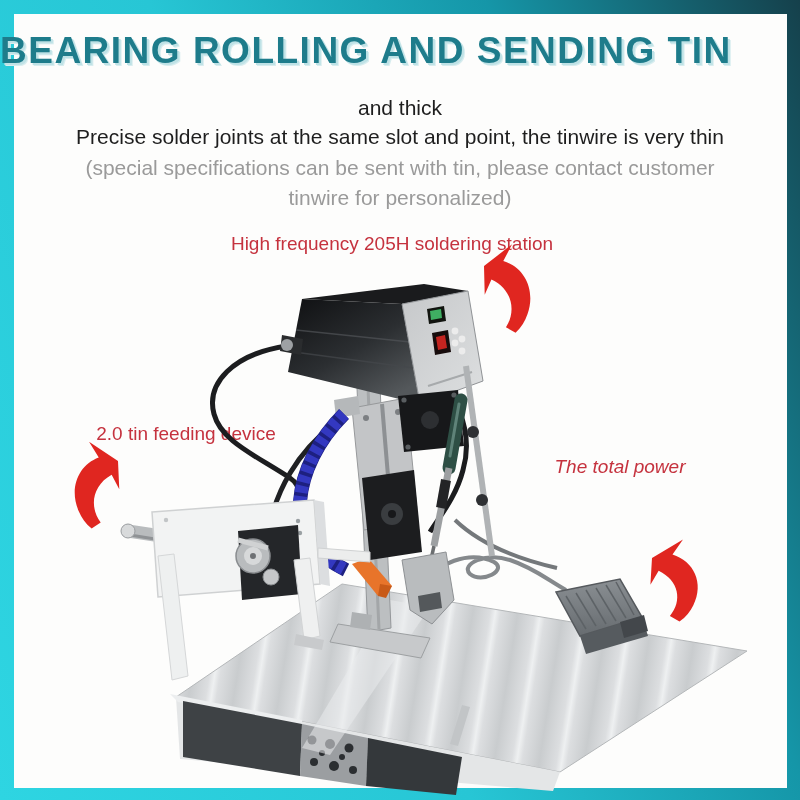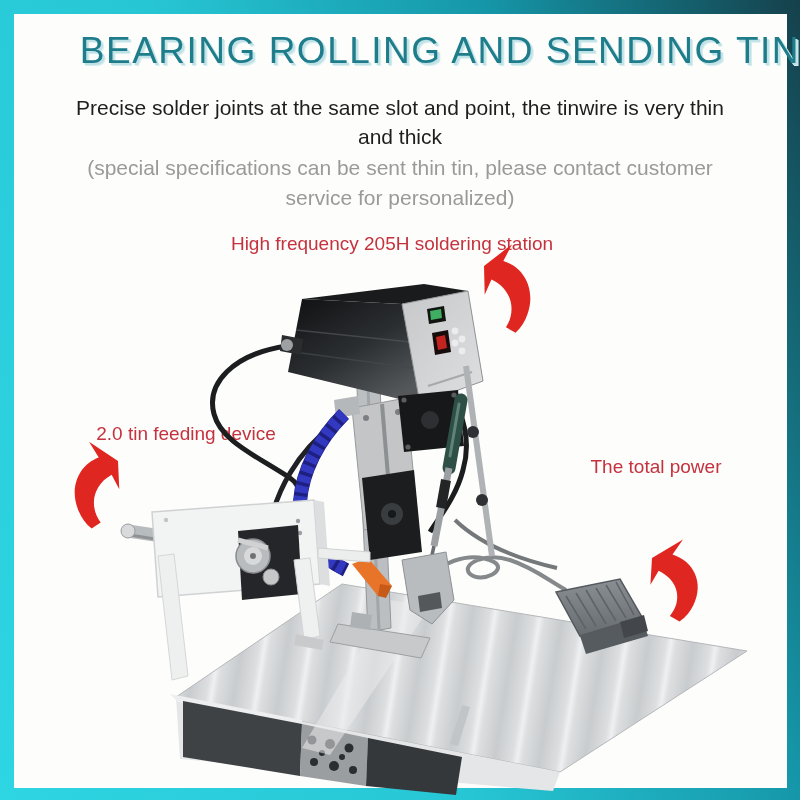--- a/index.html
+++ b/index.html
@@ -11,60 +11,60 @@
   .frame{
     position:absolute;inset:0;
     background:linear-gradient(68deg,#2ed5e2 0%,#27c6d5 42%,#1596a8 72%,#15404b 100%);
   }
   .card{
     position:absolute;left:14px;top:14px;right:13px;bottom:12px;
     background:#fdfdfc;
   }
   .title{
     position:absolute;left:0;right:0;top:30px;
-    text-align:right;white-space:nowrap;
-    font-size:37px;font-weight:normal;letter-spacing:1.5px;
+    text-align:left;white-space:nowrap;
+    font-size:37px;font-weight:bold;letter-spacing:1.5px;
     color:#1e7c8b;
     text-shadow:2px 2px 0 #bfe2e6,3px 3px 0 #d8edef;
   }
   .subtitle{
     position:absolute;left:0;right:0;top:93px;text-align:center;
     font-size:21px;color:#1e1e1e;line-height:29px;
   }
   .subtitle div{white-space:nowrap;}
   .note{
     position:absolute;left:0;right:0;top:153px;text-align:center;
     font-size:21px;color:#9a9a9a;line-height:30px;
   }
   .note div{white-space:nowrap;}
   .redlabel{
     position:absolute;color:#c5323e;font-size:19px;line-height:26px;
     text-align:center;
   }
   #label-station{left:0;right:16px;top:231px;white-space:nowrap;}
   #label-feeder{left:80px;top:421px;width:212px;white-space:nowrap;}
-  #label-power{left:528px;top:454px;width:256px;}
+  #label-power{left:492px;top:454px;width:256px;font-style:italic;}
   svg.machine{position:absolute;left:0;top:0;}
 </style>
 </head>
 <body>
 
 <div class="frame"></div>
 <div class="card"></div>
 
 <div class="title">BEARING ROLLING AND SENDING TIN</div>
 
 <div class="subtitle">
+  <div>and thick</div>
   <div>Precise solder joints at the same slot and point, the tinwire is very thin</div>
-  <div>and thick</div>
 </div>
 
 <div class="note">
-  <div>(special specifications can be sent thin tin, please contact customer</div>
-  <div>service for personalized)</div>
+  <div>(special specifications can be sent with tin, please contact customer</div>
+  <div>tinwire for personalized)</div>
 </div>
 
 <div class="redlabel" id="label-station">High frequency 205H soldering station</div>
 
 <div class="redlabel" id="label-feeder">2.0 tin feeding device</div>
 
 <div class="redlabel" id="label-power">
   <div>The total power</div>
 </div>
 

